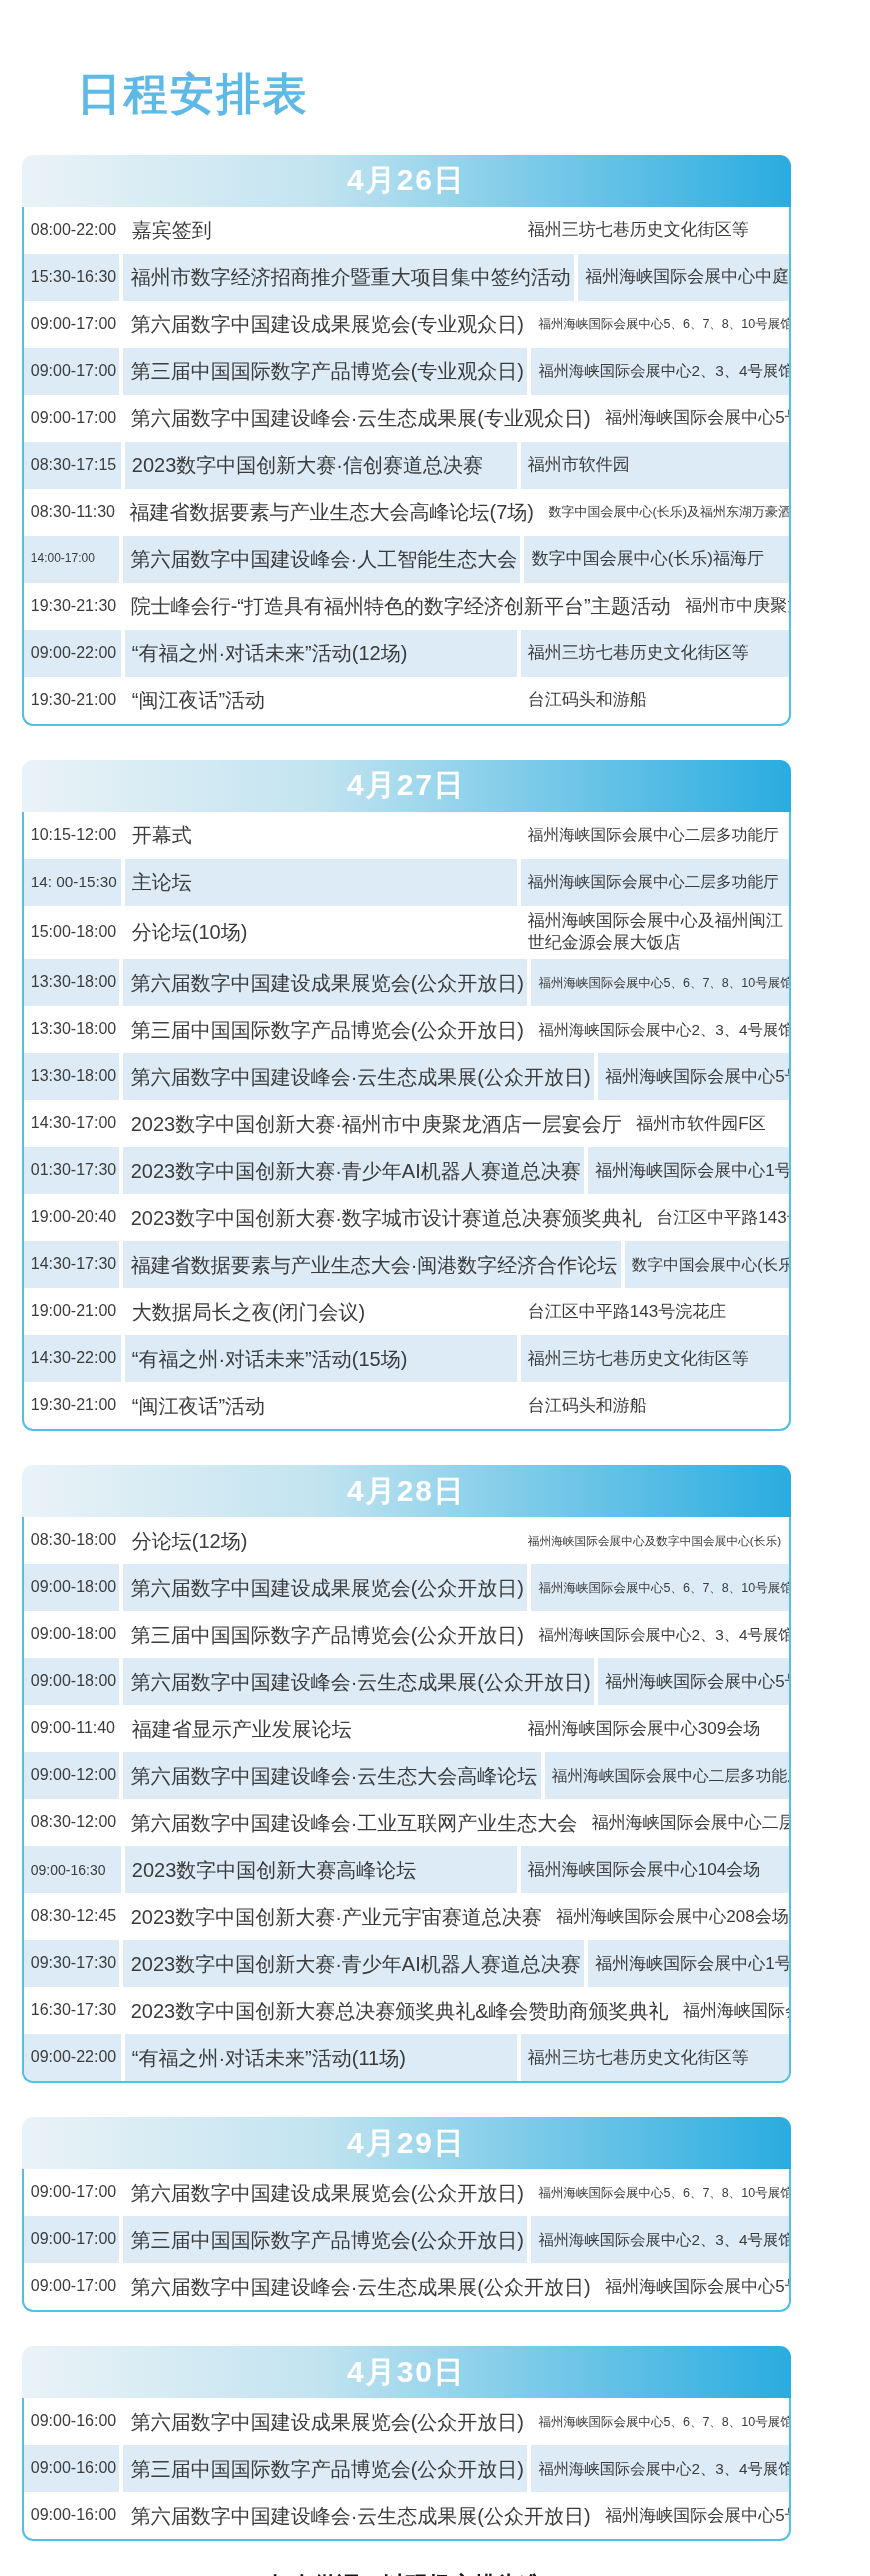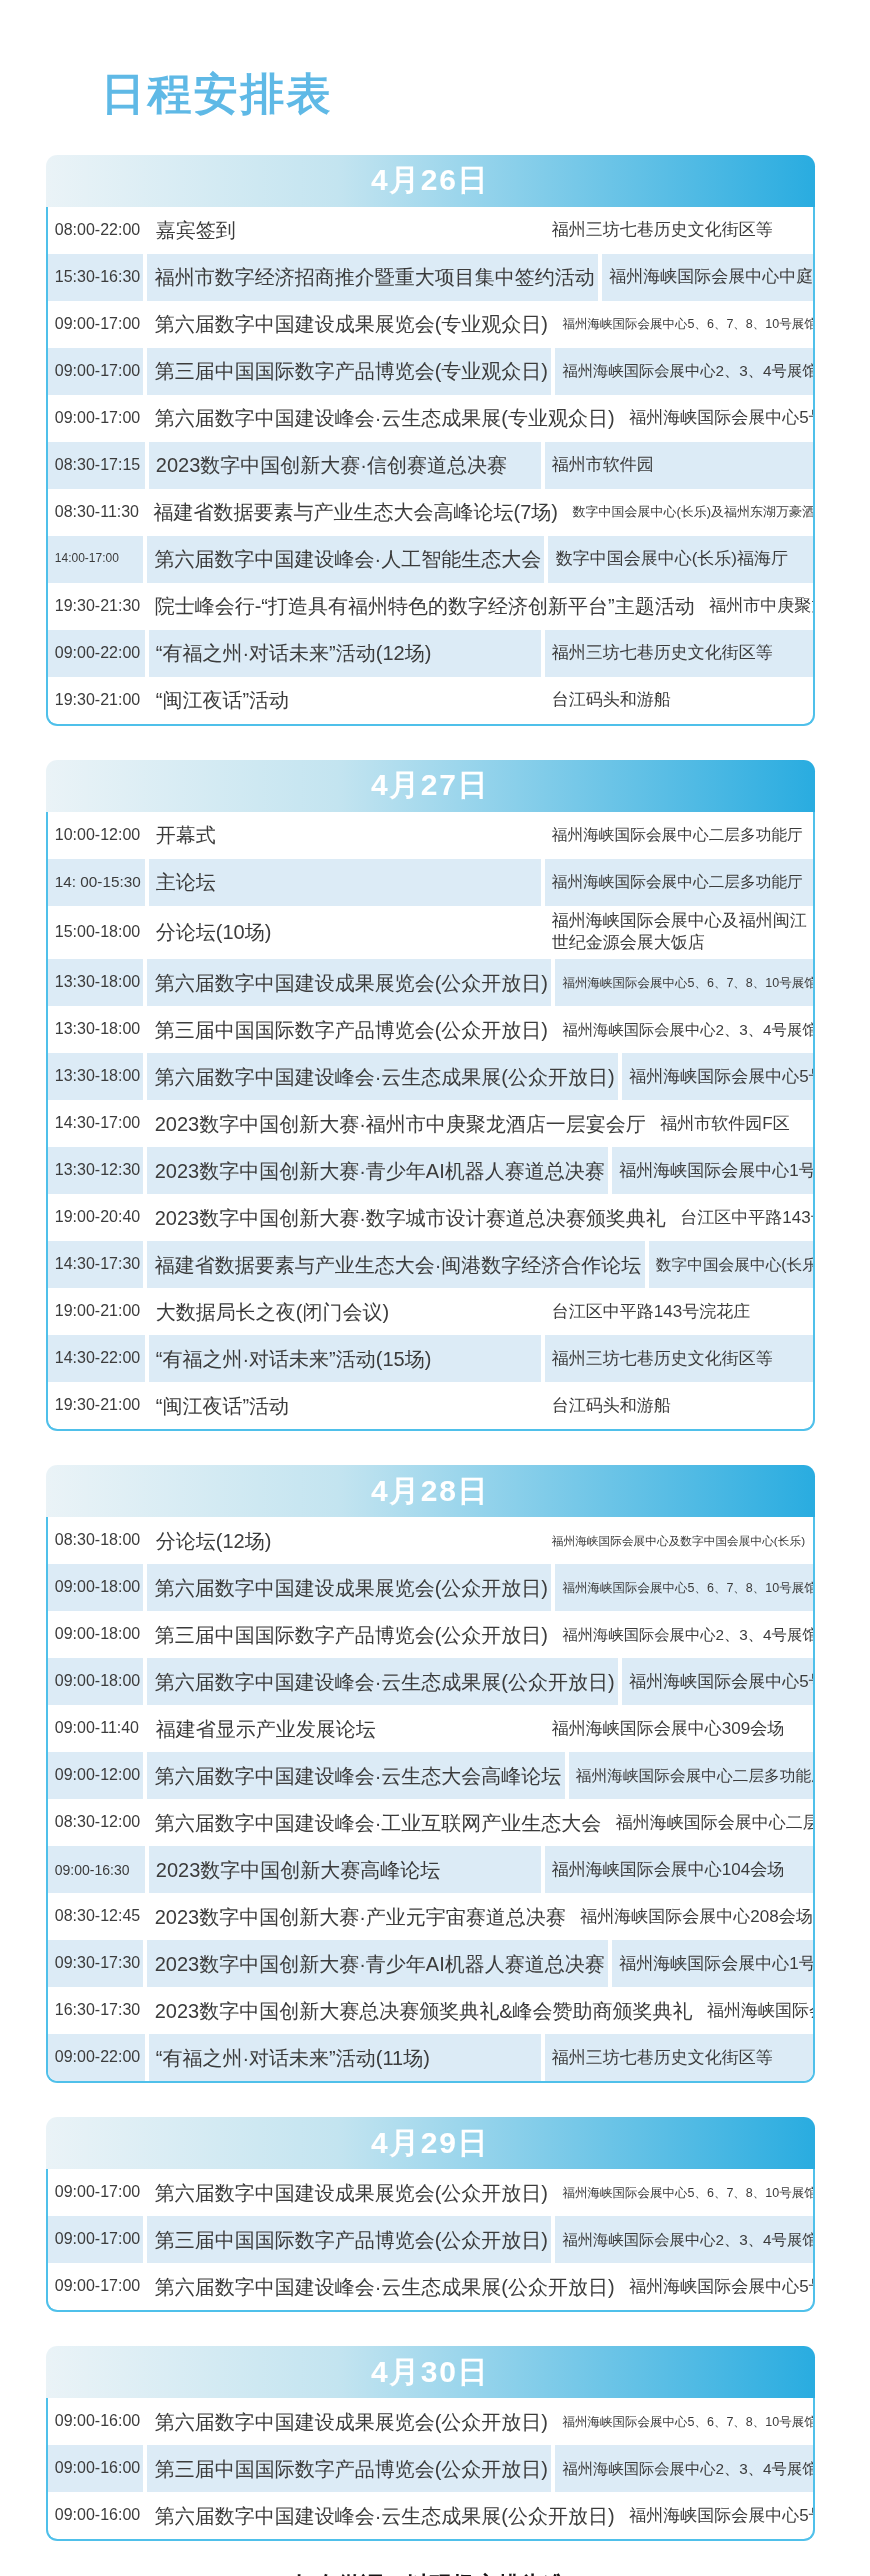--- a/index.html
+++ b/index.html
@@ -1,19 +1,19 @@
 <!DOCTYPE html>
 <html style="font-size:13px"><head>
 <meta charset="utf-8">
 <style>
   html,body{margin:0;padding:0;background:#ffffff;}
   .page{
     width:812px;height:2576px;background:#ffffff;overflow:hidden;
     font-family:"Liberation Sans","DejaVu Sans",sans-serif;
-    color:#3b3b3b;box-sizing:border-box;margin-left:24px;
+    color:#3b3b3b;box-sizing:border-box;
   }
   .page-title{
     margin:0;padding:69px 0 0 77px;
     font-size:44px;font-weight:bold;letter-spacing:2.4px;
     color:#5fb9e6;line-height:1.15;
   }
   .sections{width:769px;margin:0 auto;}
   .day{margin-top:34px;}
   .day:first-child{margin-top:35px;}
   .day-header{
@@ -186,21 +186,21 @@
 </div>
   </section>
 
   <section class="day">
     <header class="day-header">
       <span class="day-title">4月27日</span>
     </header>
     <div class="day-body">
   <div class="row">
     <div class="cell time">
-              <span class="fit-text" style="font-size: 16px;">10:00-12:00</span>
+              <span class="fit-text" style="font-size: 16px;">10:15-12:00</span>
             </div>
     <div class="cell event">
               <span class="fit-text">开幕式</span>
             </div>
     <div class="cell loc">
               <span class="fit-text" style="font-size: 15.7px;">福州海峡国际会展中心二层多功能厅</span>
             </div>
   </div>
 
   <div class="row">
@@ -270,21 +270,21 @@
     <div class="cell event">
               <span class="fit-text">2023数字中国创新大赛·福州市中庚聚龙酒店一层宴会厅</span>
             </div>
     <div class="cell loc">
               <span class="fit-text">福州市软件园F区</span>
             </div>
   </div>
 
   <div class="row">
     <div class="cell time">
-              <span class="fit-text" style="font-size: 16px;">13:30-12:30</span>
+              <span class="fit-text" style="font-size: 16px;">01:30-17:30</span>
             </div>
     <div class="cell event">
               <span class="fit-text">2023数字中国创新大赛·青少年AI机器人赛道总决赛</span>
             </div>
     <div class="cell loc">
               <span class="fit-text">福州海峡国际会展中心1号展馆</span>
             </div>
   </div>
 
   <div class="row">

